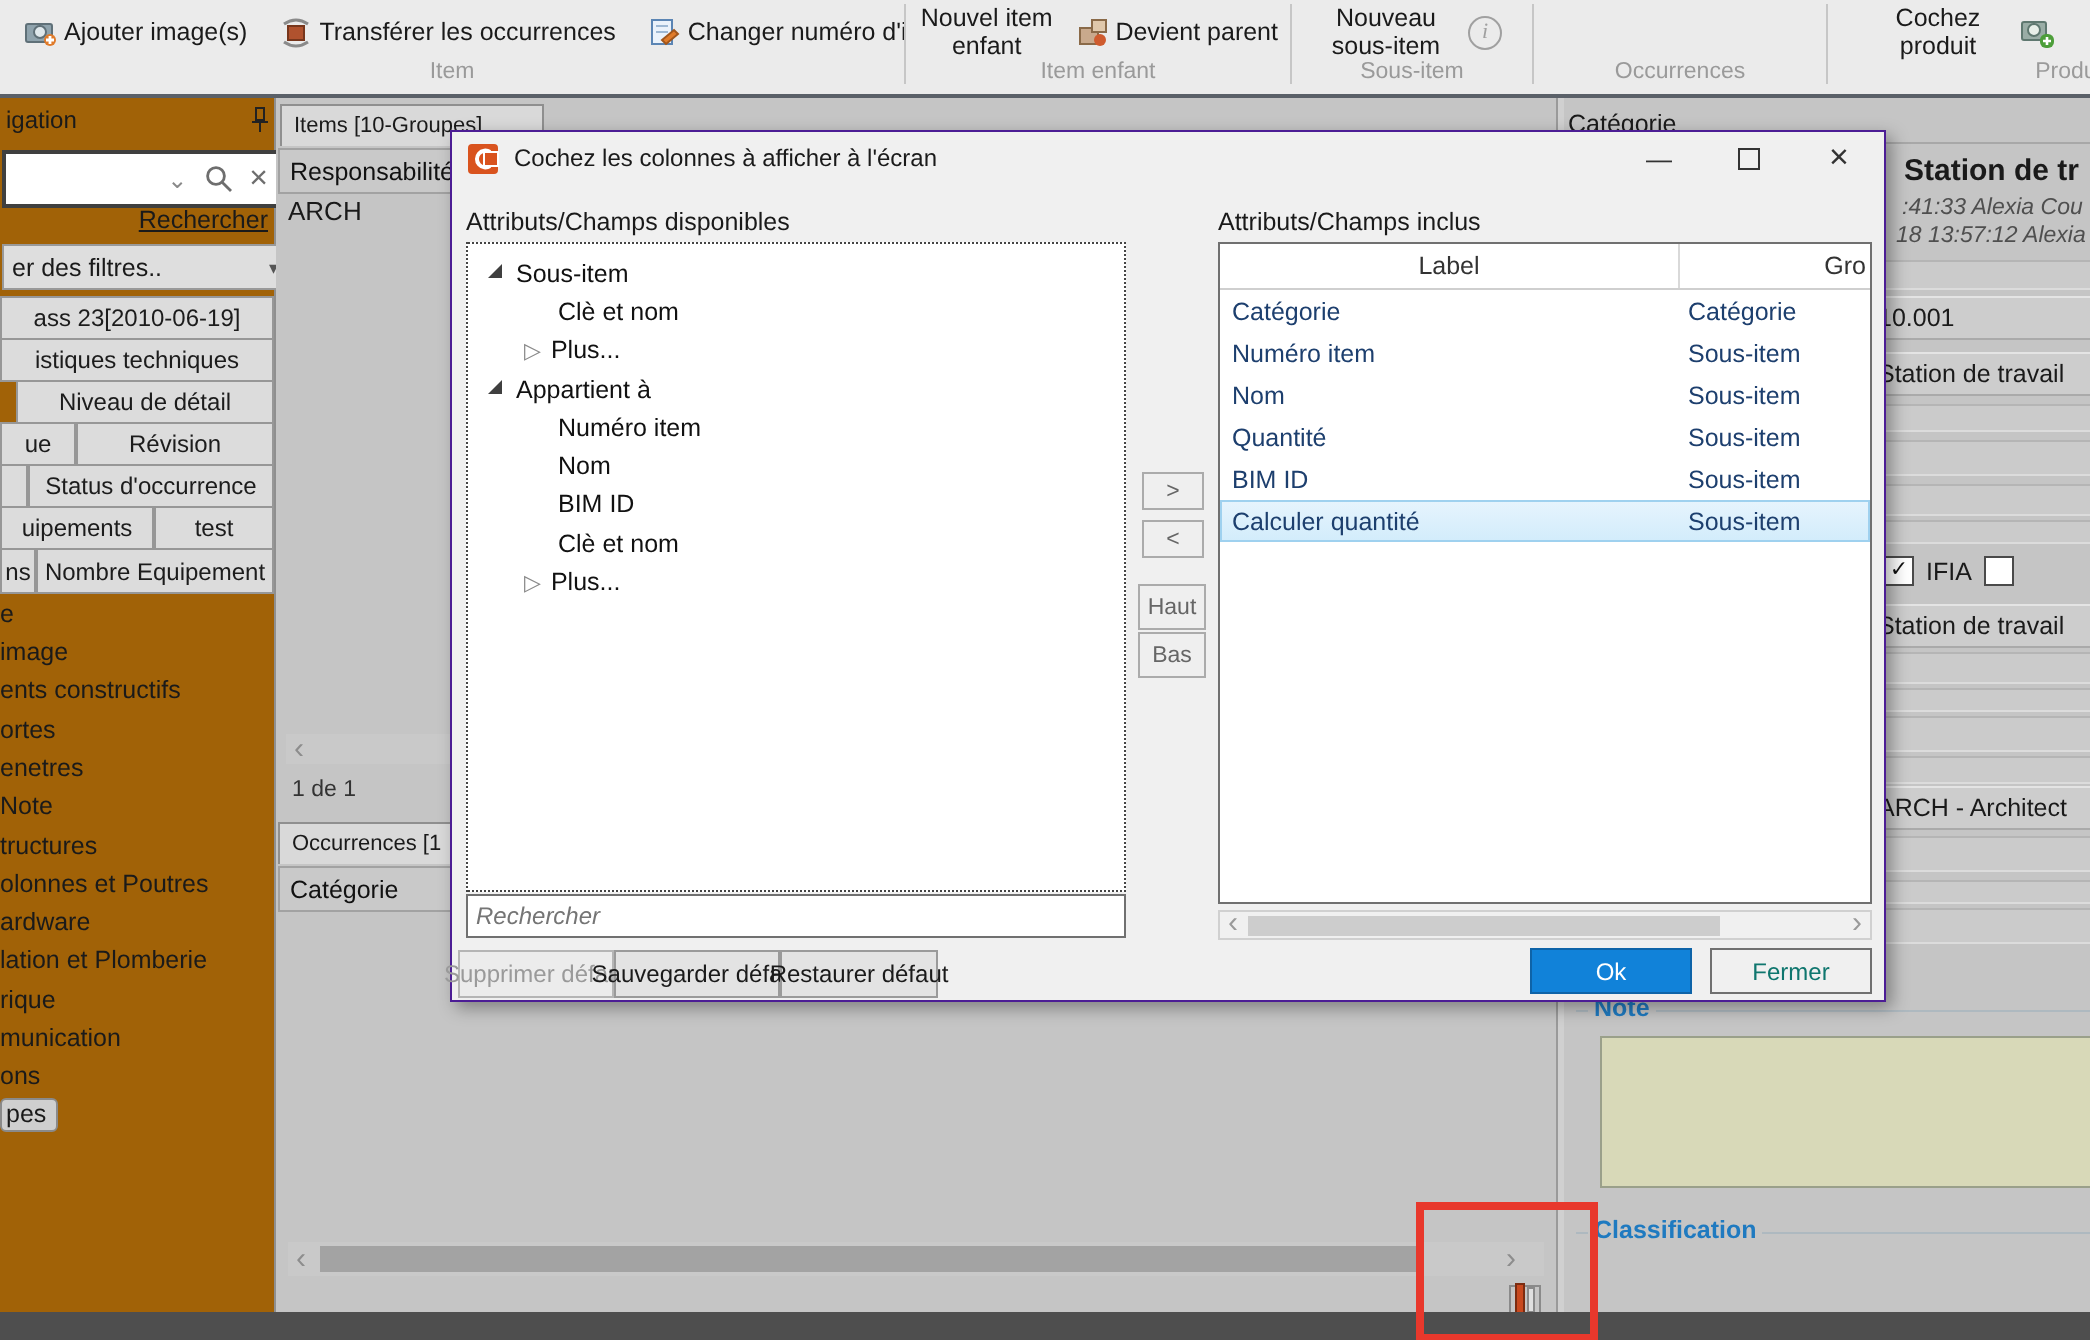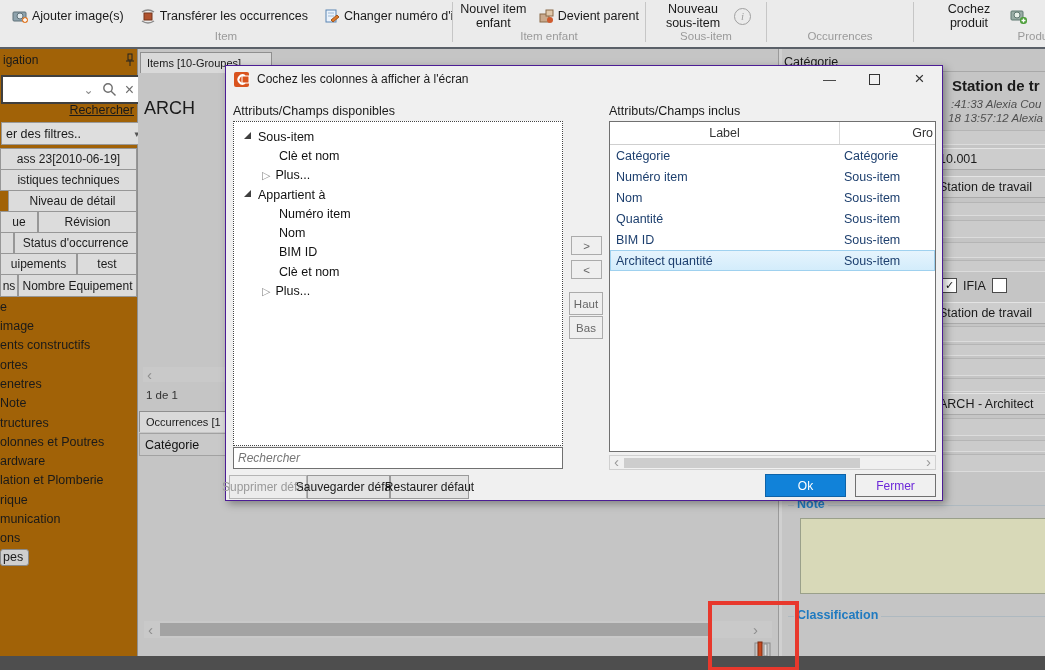--- a/index.html
+++ b/index.html
@@ -74,21 +74,21 @@
   .ithead{height:22px;border-bottom:1px solid #cfcfcf;display:flex;font-size:12.5px;color:#333;align-items:center}
   .ithead .c1{width:229px;text-align:center;border-right:1px solid #d9d9d9;height:100%;line-height:22px}
   .ithead .c2{flex:1;text-align:right;padding-right:2px;overflow:hidden;white-space:nowrap;line-height:22px}
   .itrow{height:21px;display:flex;align-items:center;font-size:12.5px;color:#1d3f6e}
   .itrow .c1{width:229px;padding-left:6px;box-sizing:border-box;white-space:nowrap;overflow:hidden}
   .itrow .c2{flex:1;padding-left:5px;white-space:nowrap;overflow:hidden}
   .itrow.sel{background:linear-gradient(#e7f4fd,#d2ecfb);outline:1px solid #9fd1ef;outline-offset:-1px}
   .tscroll{left:383px;top:389px;width:327px;height:15px;background:#f0f0f0;border:1px solid #d0d0d0;box-sizing:border-box}
   .tscroll .thumb{position:absolute;left:14px;top:2px;width:236px;height:10px;background:#cdcdcd}
   .okbtn{left:539px;top:408px;width:79px;height:21px;background:#1182d9;border:1px solid #0e63a8;color:#fff}
-  .fermerbtn{left:629px;top:408px;width:79px;height:21px;background:#f0f0f0;border:1px solid #707070;color:#6d28d9}
+  .fermerbtn{left:629px;top:408px;width:79px;height:21px;background:#f0f0f0;border:1px solid #707070;color:#0f766e}
   
   .bottomstrip{left:0;top:656px;width:1045px;height:14px;background:#4e4e4e;z-index:10}
   .redbox{left:708px;top:601px;width:83px;height:62px;border:4px solid #e8382c;z-index:60;background:transparent}
   .splitter{left:778px;top:49px;width:4px;height:607px;background:#d0d0d0;border-left:1px solid #9a9a9a;border-right:1px solid #9a9a9a}
 </style>
 </head>
 <body>
 
 <div class="abs toolbar">
   <div class="tgroup" style="width:452px">
@@ -241,21 +241,24 @@
     <div class="slist-item" style="top:215px"><span>munication</span></div>
     <div class="slist-item" style="top:234px"><span>ons</span></div>
     <div class="slist-item slist-sel" style="top:252px"><span>pes</span></div>
   </div>
 </div>
 
 <div class="abs center">
   <div class="tabbtn" style="left:2px;top:3px;width:118px;height:20px">
       <span>Items [10-Groupes]</span>
     </div>
-  <div class="abs" style="left:6px;top:49px;font-size:18px"><span>ARCH</span></div>
+  <div class="hdrcell" style="left:1px;top:25px;width:116px;height:21px">
+      <span>Responsabilité</span>
+    </div>
+  <div class="abs" style="left:6px;top:49px;font-size:13px"><span>ARCH</span></div>
 
   <div class="scrollh" style="left:5px;top:318px;width:90px;height:15px">
     <span class="sarrow">‹</span>
   </div>
   <div class="abs" style="left:8px;top:340px;font-size:11.5px;color:#333"><span>1 de 1</span></div>
 
   <div class="tabbtn" style="left:1px;top:362px;width:94px;height:20px">
       <span>Occurrences [1</span>
     </div>
   <div class="hdrcell" style="left:1px;top:384px;width:94px;height:21px">
@@ -410,21 +413,21 @@
       </div>
     <div class="itrow">
         <span class="c1">Quantité</span>
         <span class="c2">Sous-item</span>
       </div>
     <div class="itrow">
         <span class="c1">BIM ID</span>
         <span class="c2">Sous-item</span>
       </div>
     <div class="itrow sel">
-        <span class="c1">Architect quantité</span>
+        <span class="c1">Calculer quantité</span>
         <span class="c2">Sous-item</span>
       </div>
   </div>
 
   <div class="abs tscroll">
     <span class="sarrow" style="position:absolute;left:0;top:1px;color:#9a9a9a">‹</span>
     <div class="thumb"></div>
     <span class="sarrow" style="position:absolute;right:0;top:1px;color:#9a9a9a">›</span>
   </div>
 

